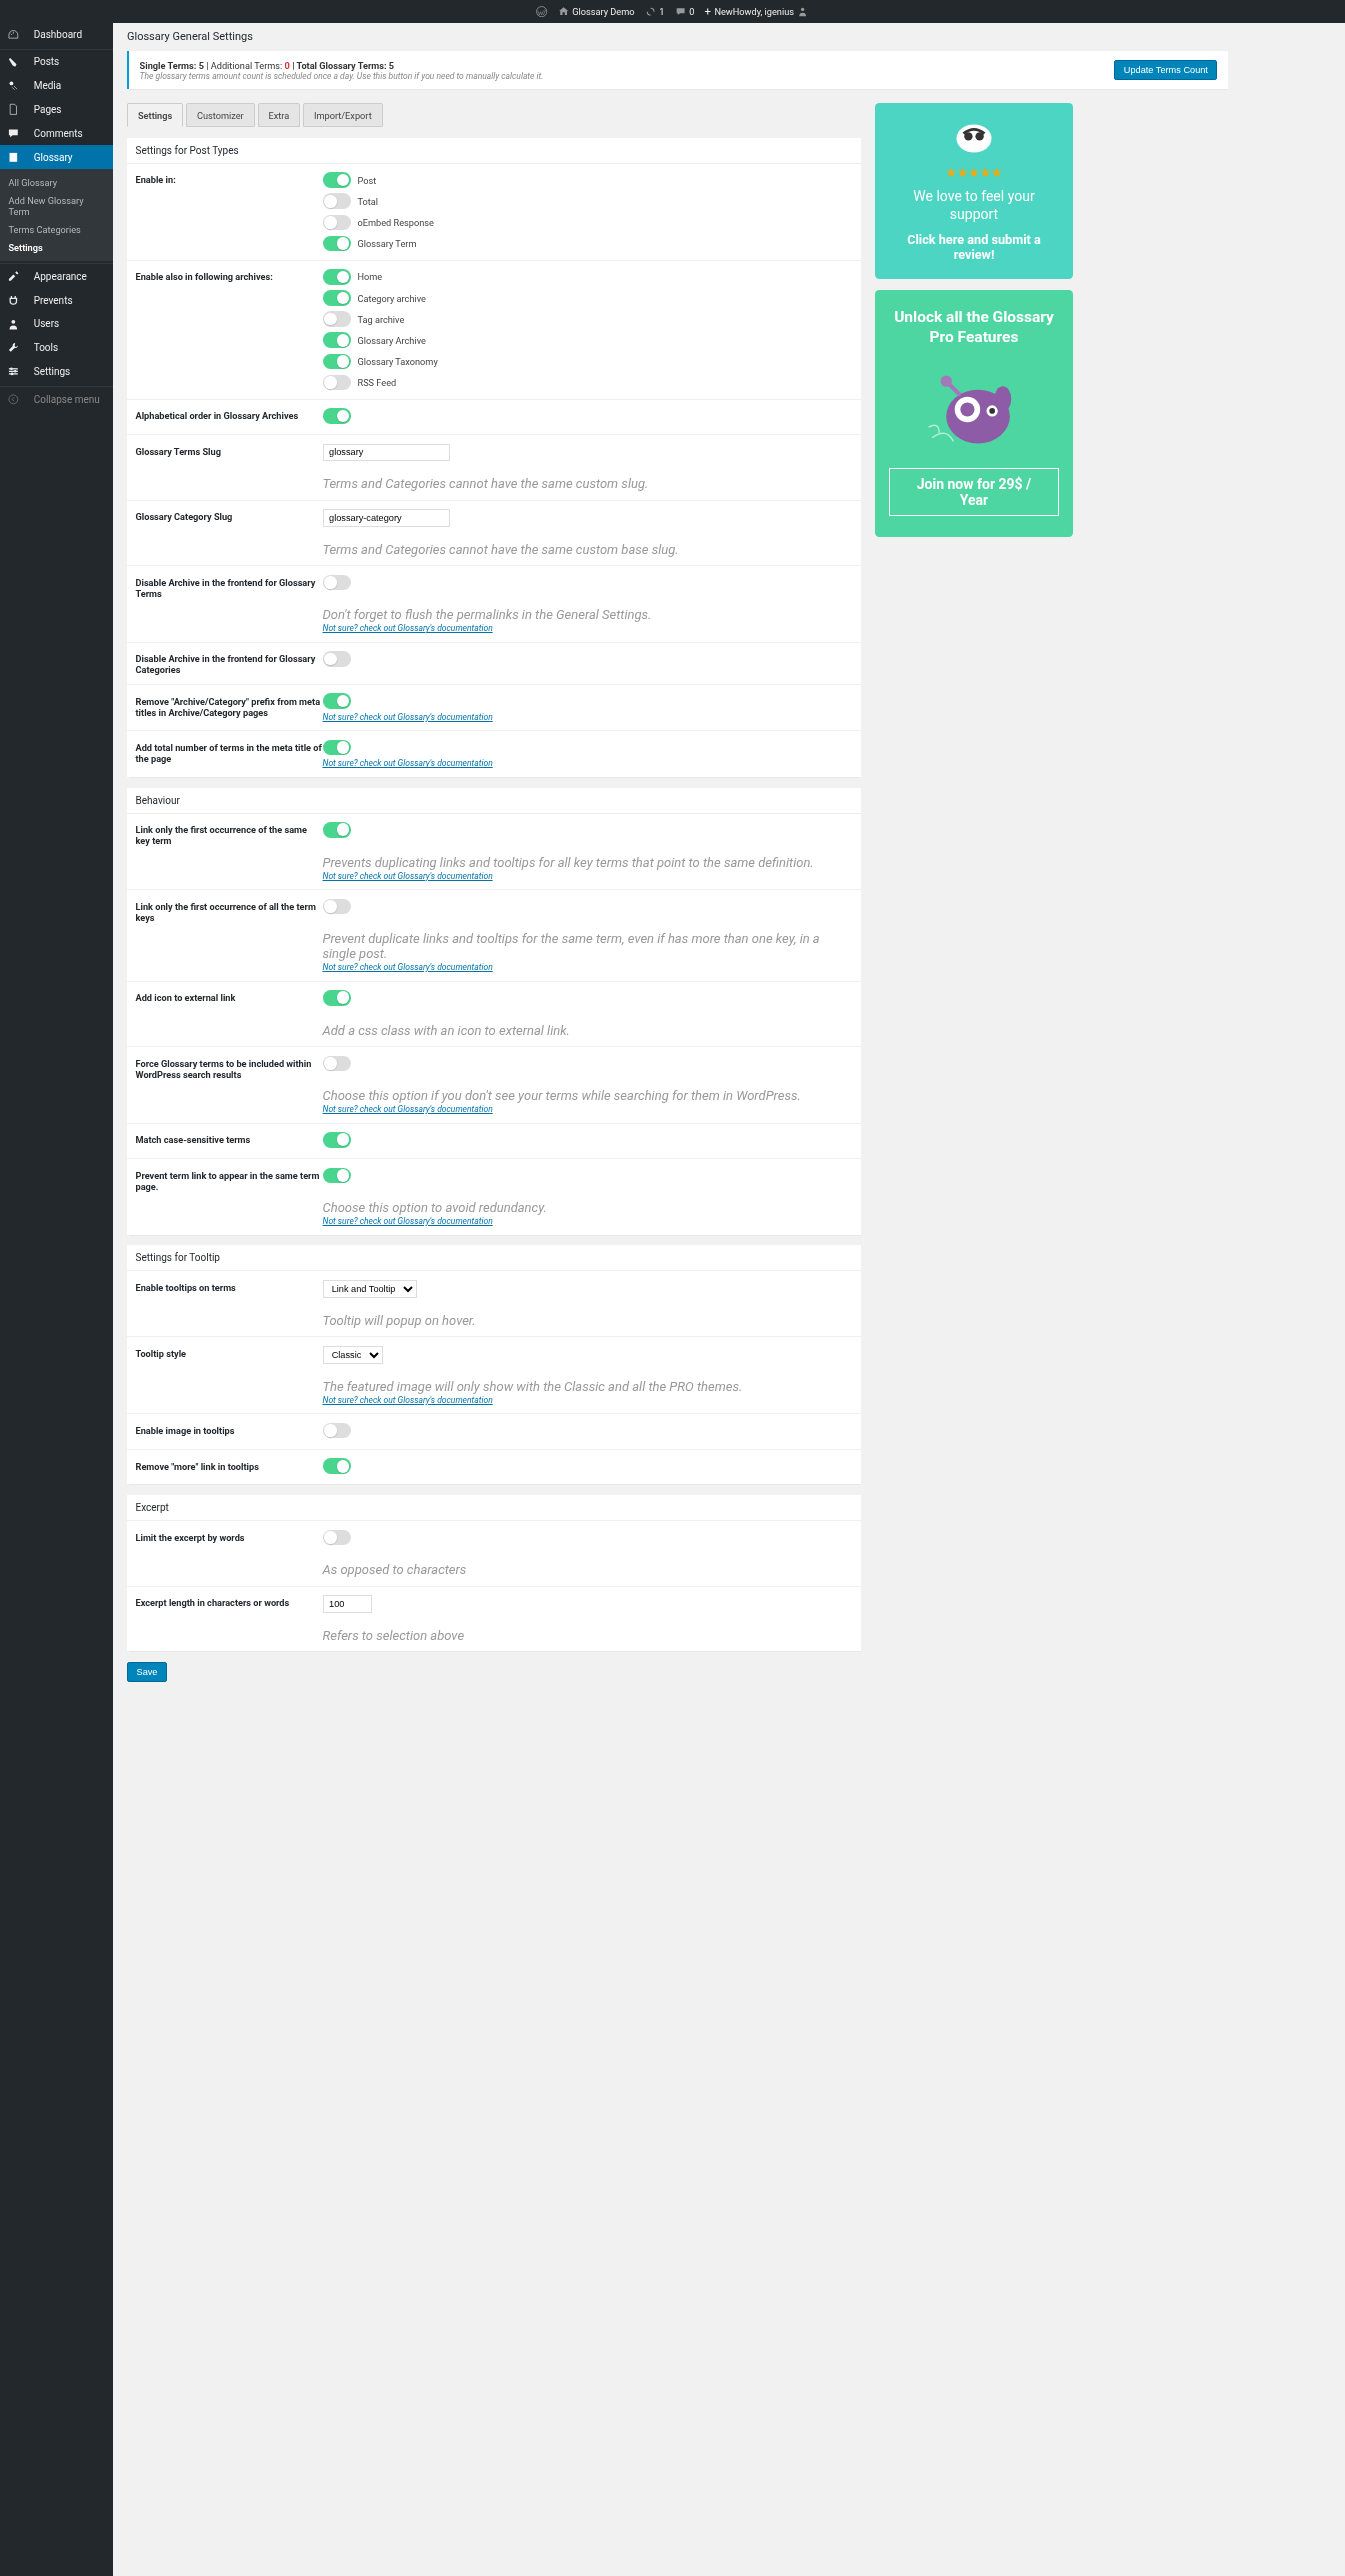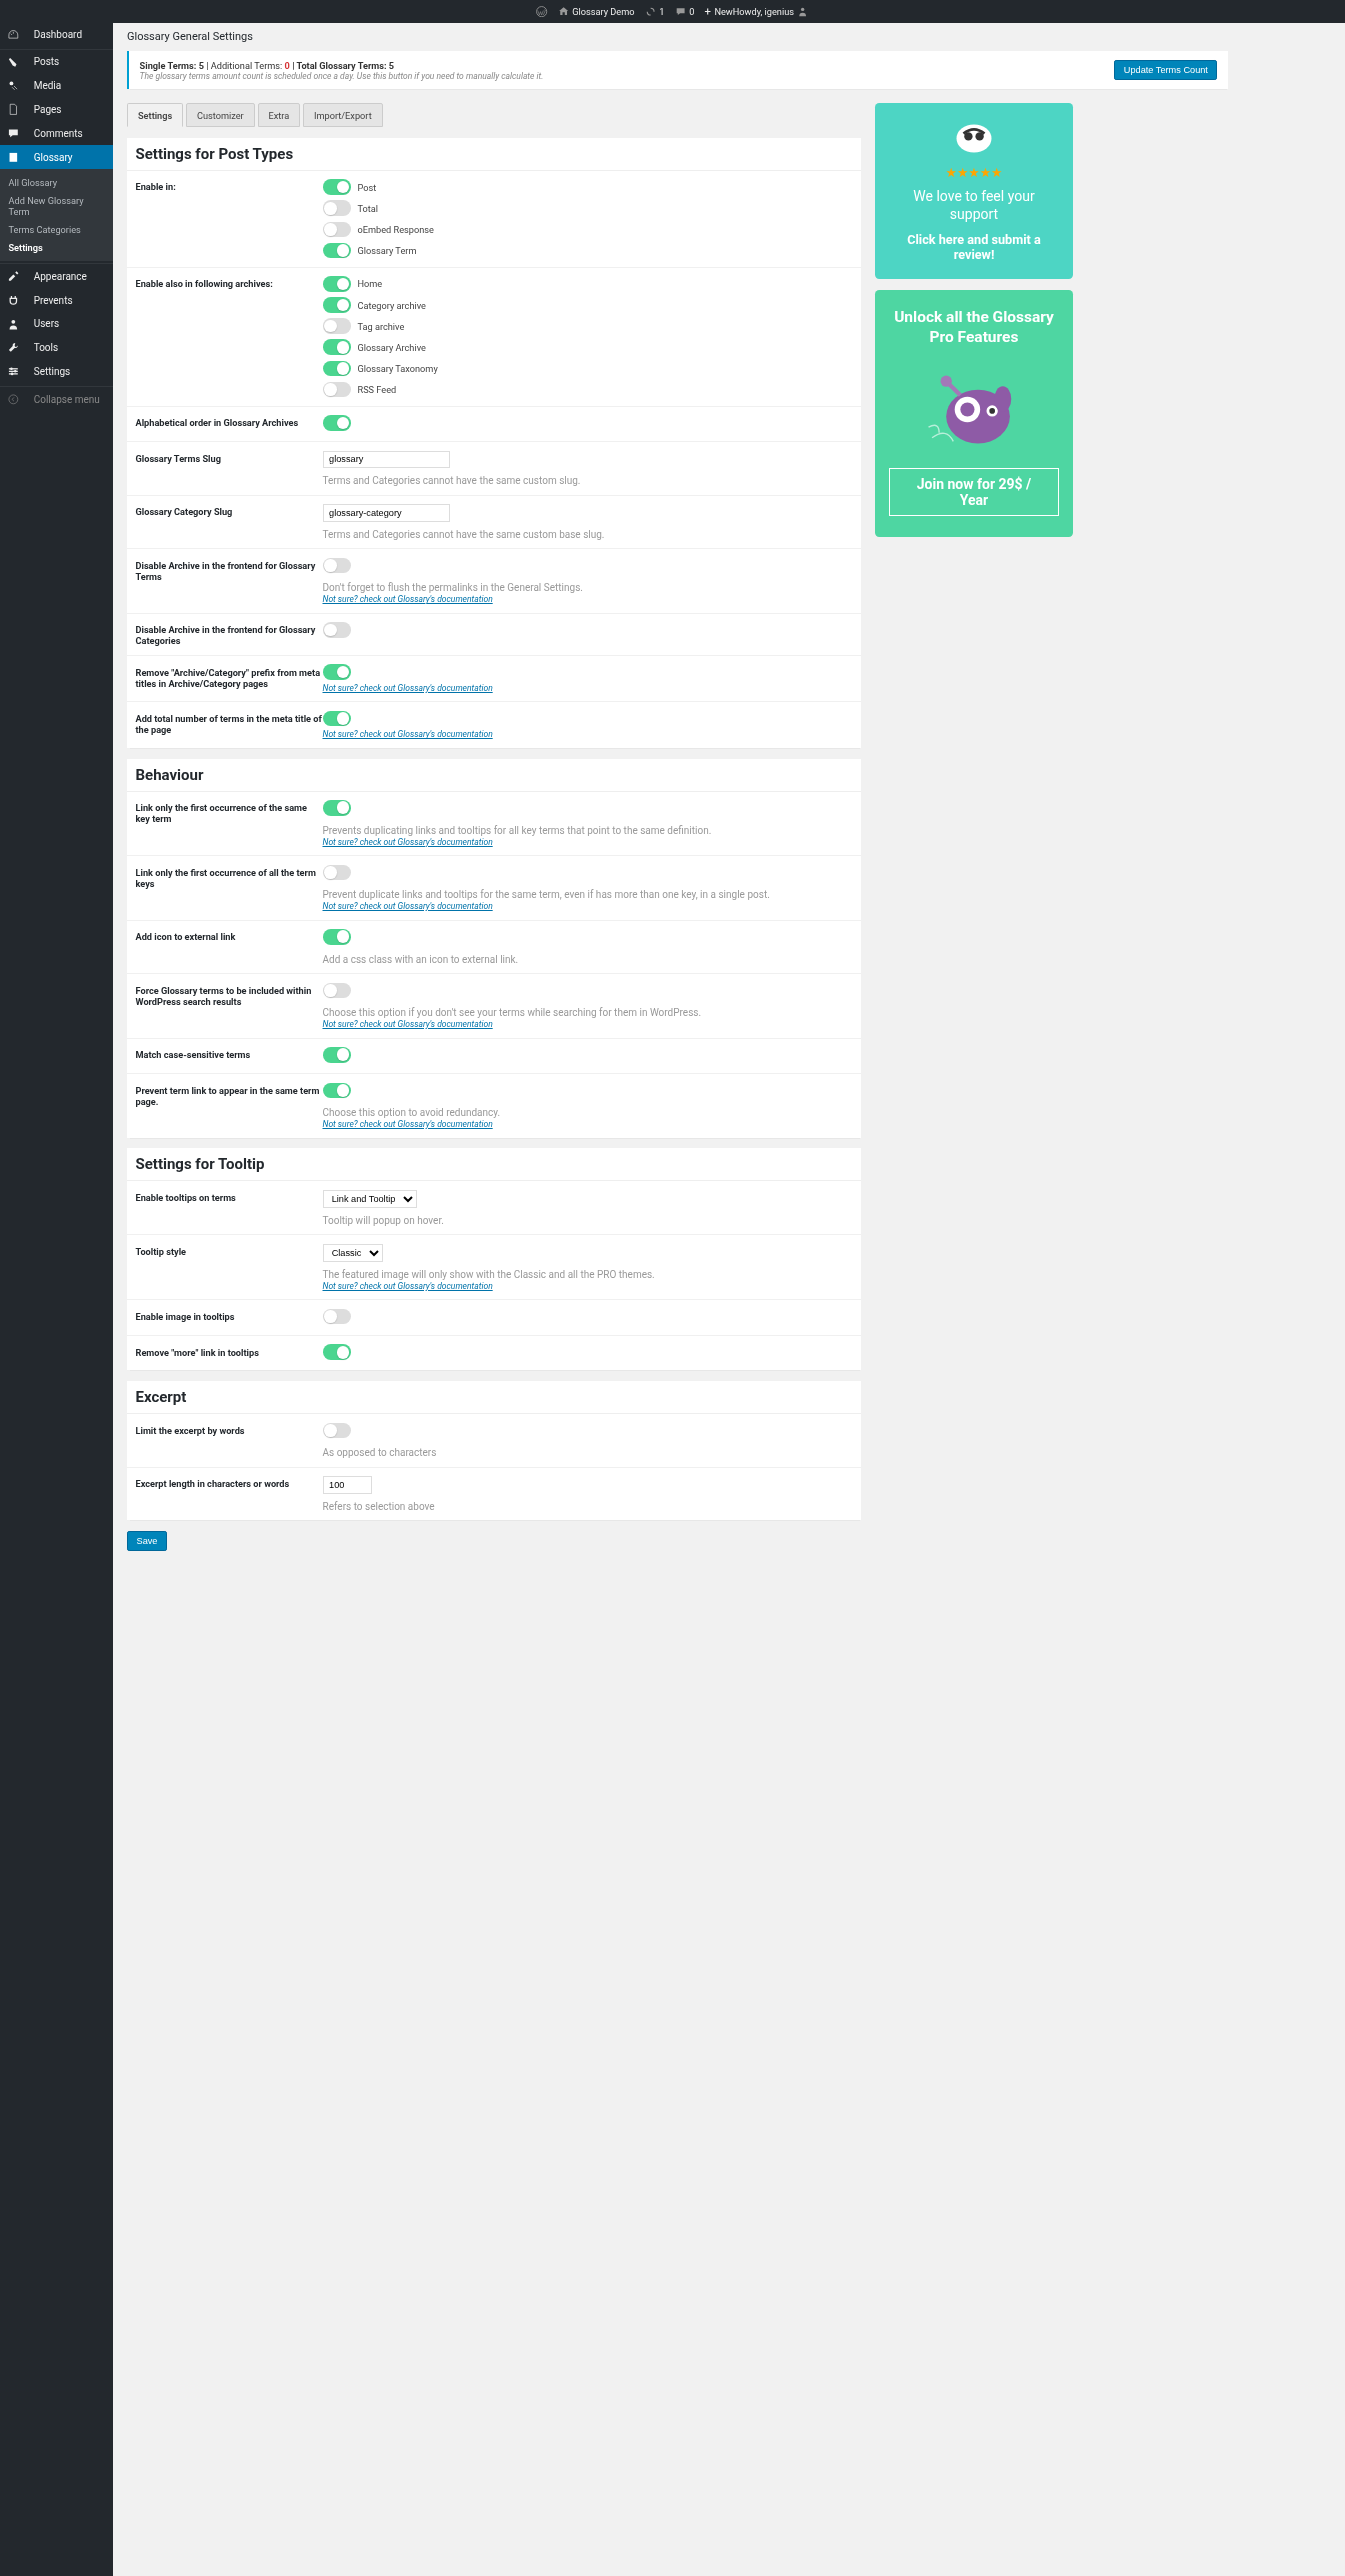--- a/index.html
+++ b/index.html
@@ -25,33 +25,33 @@
 .notice .txt{font-size:9.2px;color:#333}
 .notice .sub{color:#888;font-style:italic;font-size:8.5px}
 .btn-blue{background:#0085ba;border:0.7px solid #006799;color:#fff;padding:4.2px 8.5px;border-radius:2.1px;cursor:pointer;font-size:9.2px}
 .main-cols{display:flex;gap:14px;align-items:flex-start}
 .main-left{flex:1;max-width:734px}
 .main-right{width:198px;flex-shrink:0}
 .tabs{display:flex;margin-bottom:0}
 .tab{padding:5.6px 10px;background:#e5e5e5;border:0.7px solid #ccc;margin-right:2.8px;cursor:pointer;font-size:9.2px;border-radius:2.1px 2.1px 0 0}
 .tab.active{background:#f1f1f1;border-bottom-color:#f1f1f1;font-weight:600}
 .panel{background:#fff;margin-top:10.6px;box-shadow:0 0.7px 0.7px rgba(0,0,0,.04)}
-.panel h3{padding:7px 8.5px;border-bottom:0.7px solid #eee;font-size:15px;font-weight:700;color:#23282d}
+.panel h3{padding:7px 8.5px;border-bottom:0.7px solid #eee;font-size:10px;font-weight:400;color:#23282d}
 .row{display:flex;padding:8.5px;border-bottom:0.7px solid #f0f0f0}
 .row:last-child{border-bottom:none}
 .row .lbl{width:187px;flex-shrink:0;font-weight:700;font-size:9.2px;color:#23282d;padding-top:2.1px}
 .row .ctrl{flex:1}
 .tline{display:flex;align-items:center;gap:7px;margin-bottom:5.6px}
 .tline:last-child{margin-bottom:0}
 .toggle{width:28px;height:15.5px;border-radius:7.8px;position:relative;cursor:pointer;display:inline-block;flex-shrink:0}
 .toggle.on{background:#4ad58f}
 .toggle.off{background:#ddd}
 .toggle::after{content:"";position:absolute;width:12.7px;height:12.7px;background:#fff;border-radius:50%;top:1.4px;left:1.4px;box-shadow:0 0.7px 1.4px rgba(0,0,0,.2)}
 .toggle.on::after{left:14px}
-.help{color:#999;font-size:10px;margin-top:7px}
+.help{color:#999;font-style:italic;font-size:13px;margin-top:15px}
 .doclink{color:#0073aa;text-decoration:underline;font-style:italic;font-size:8.5px;cursor:pointer}
 input[type=text],input[type=number]{border:0.7px solid #ddd;padding:2.8px 5.6px;font-size:9.2px;width:127px;background:#fff}
 select{border:0.7px solid #ddd;padding:2.1px 4.2px;font-size:9.2px;background:#fff}
 .promo{border-radius:4.2px;padding:17.6px 14px;text-align:center;color:#fff;margin-bottom:10.6px}
 .promo1{background:#4dd5c4}
 .promo2{background:#4ed6a2;padding-bottom:21px}
 .promo svg{margin-bottom:7px}
 .stars{color:#ffa500;font-size:12.7px;margin-bottom:7px}
 .promo p{font-size:14px;line-height:1.3;margin-bottom:8.5px}
 .promo .cta{font-size:12.7px;font-weight:700}

